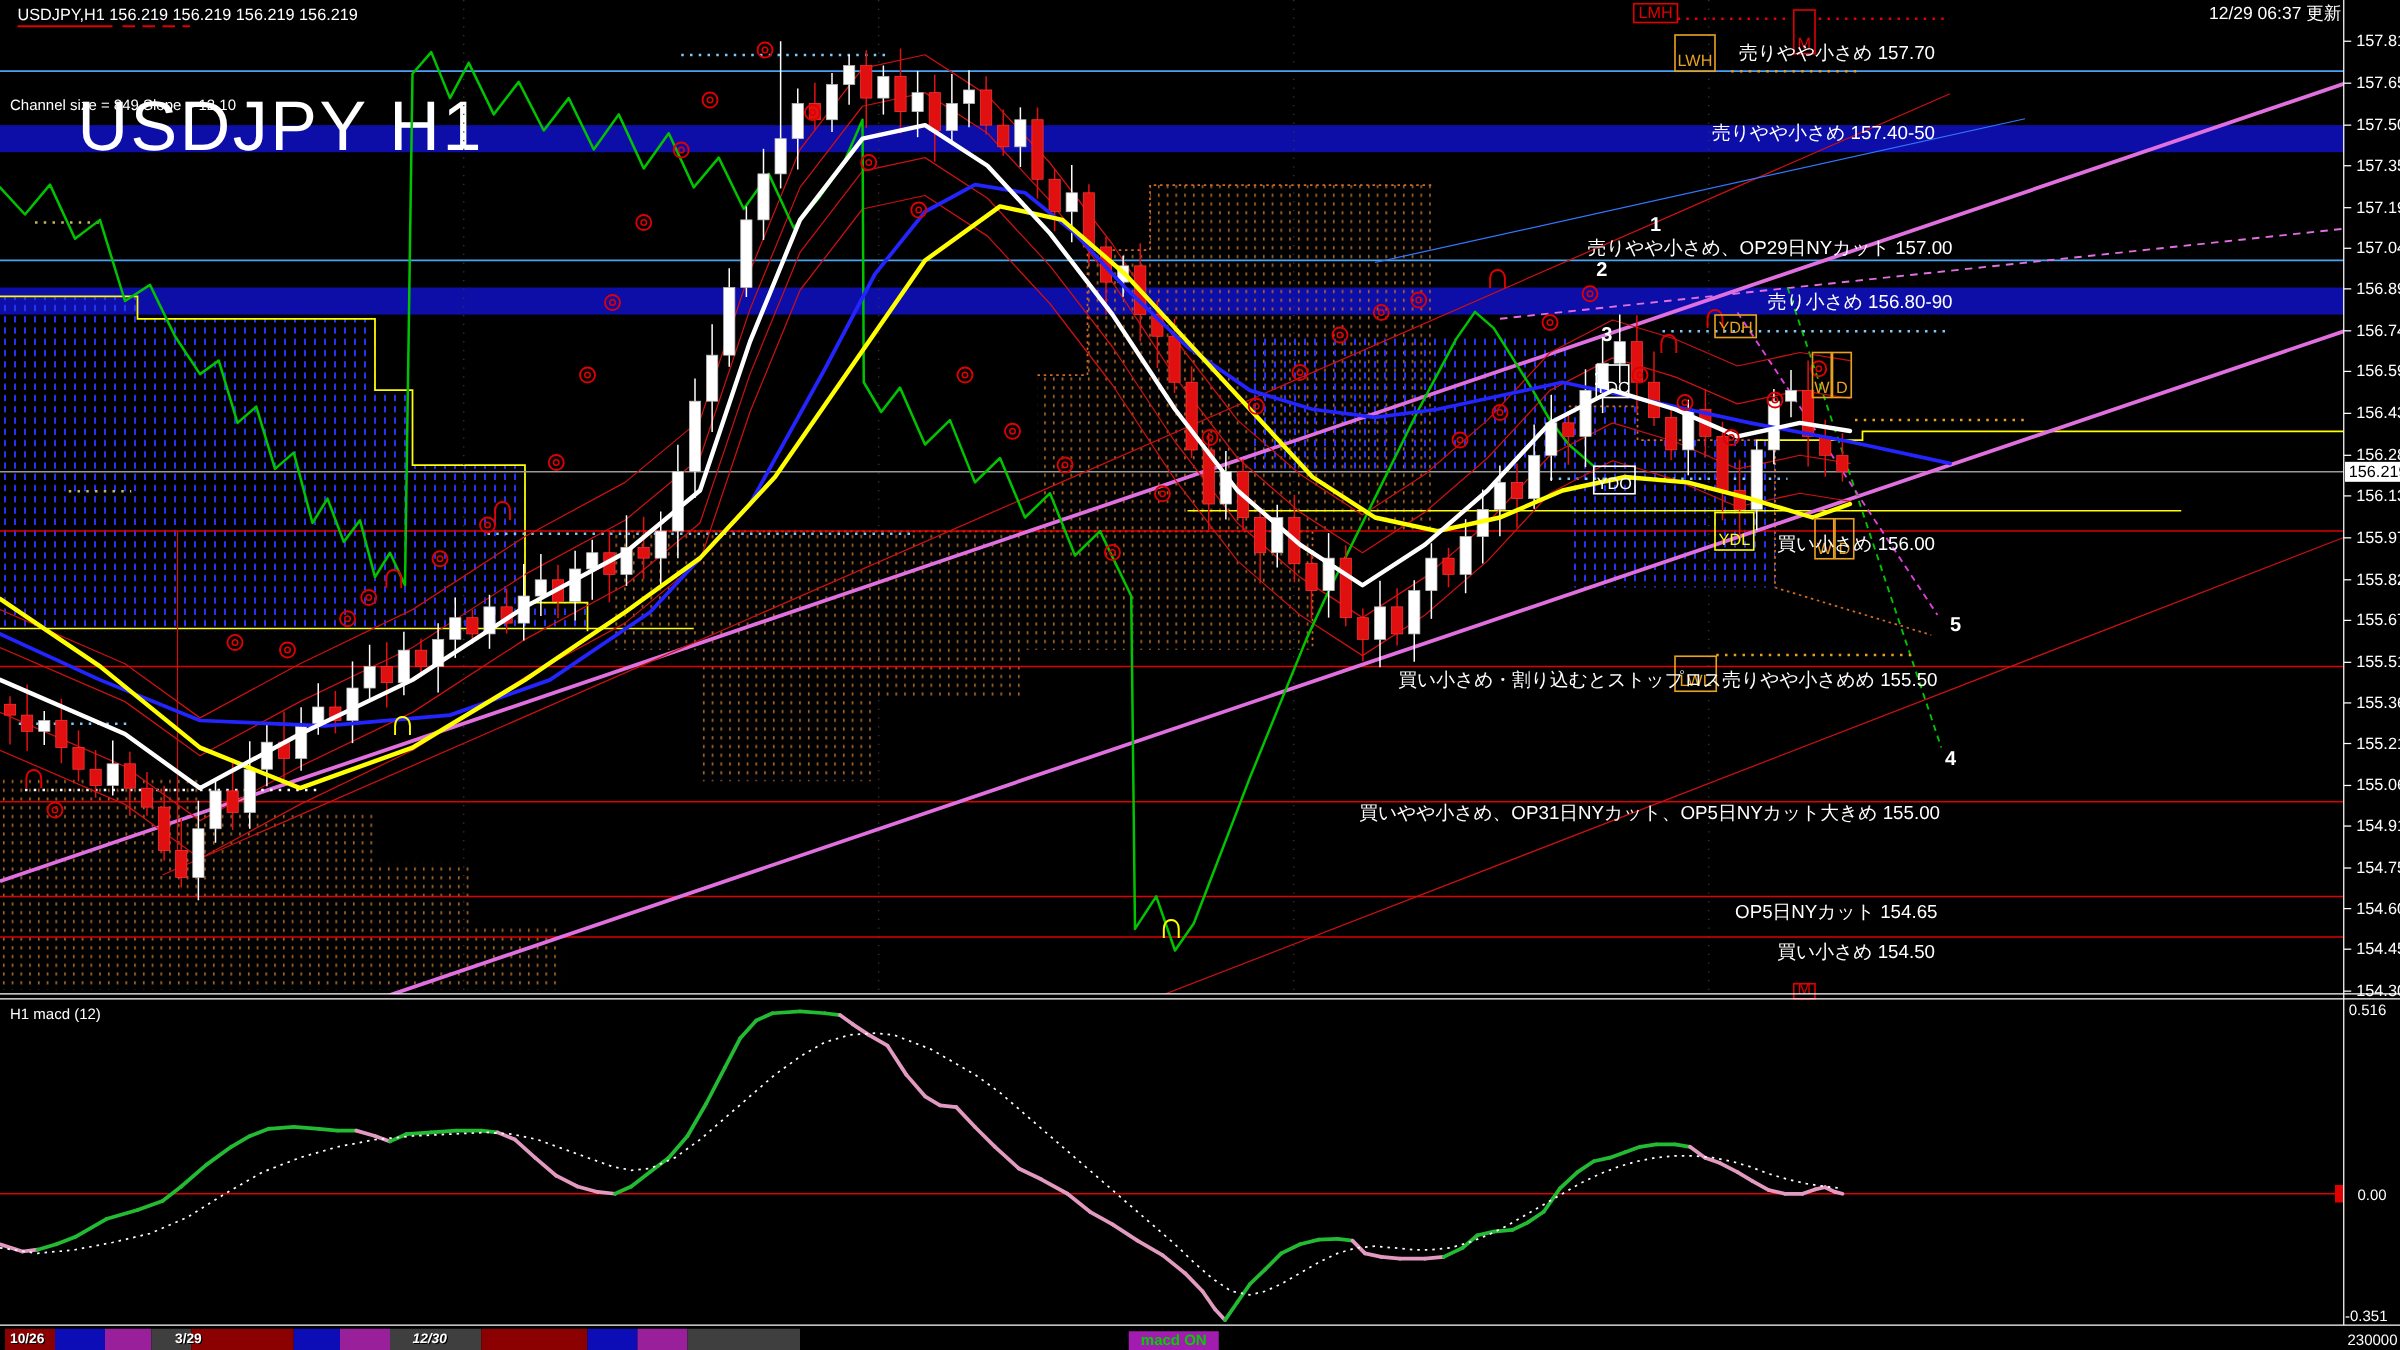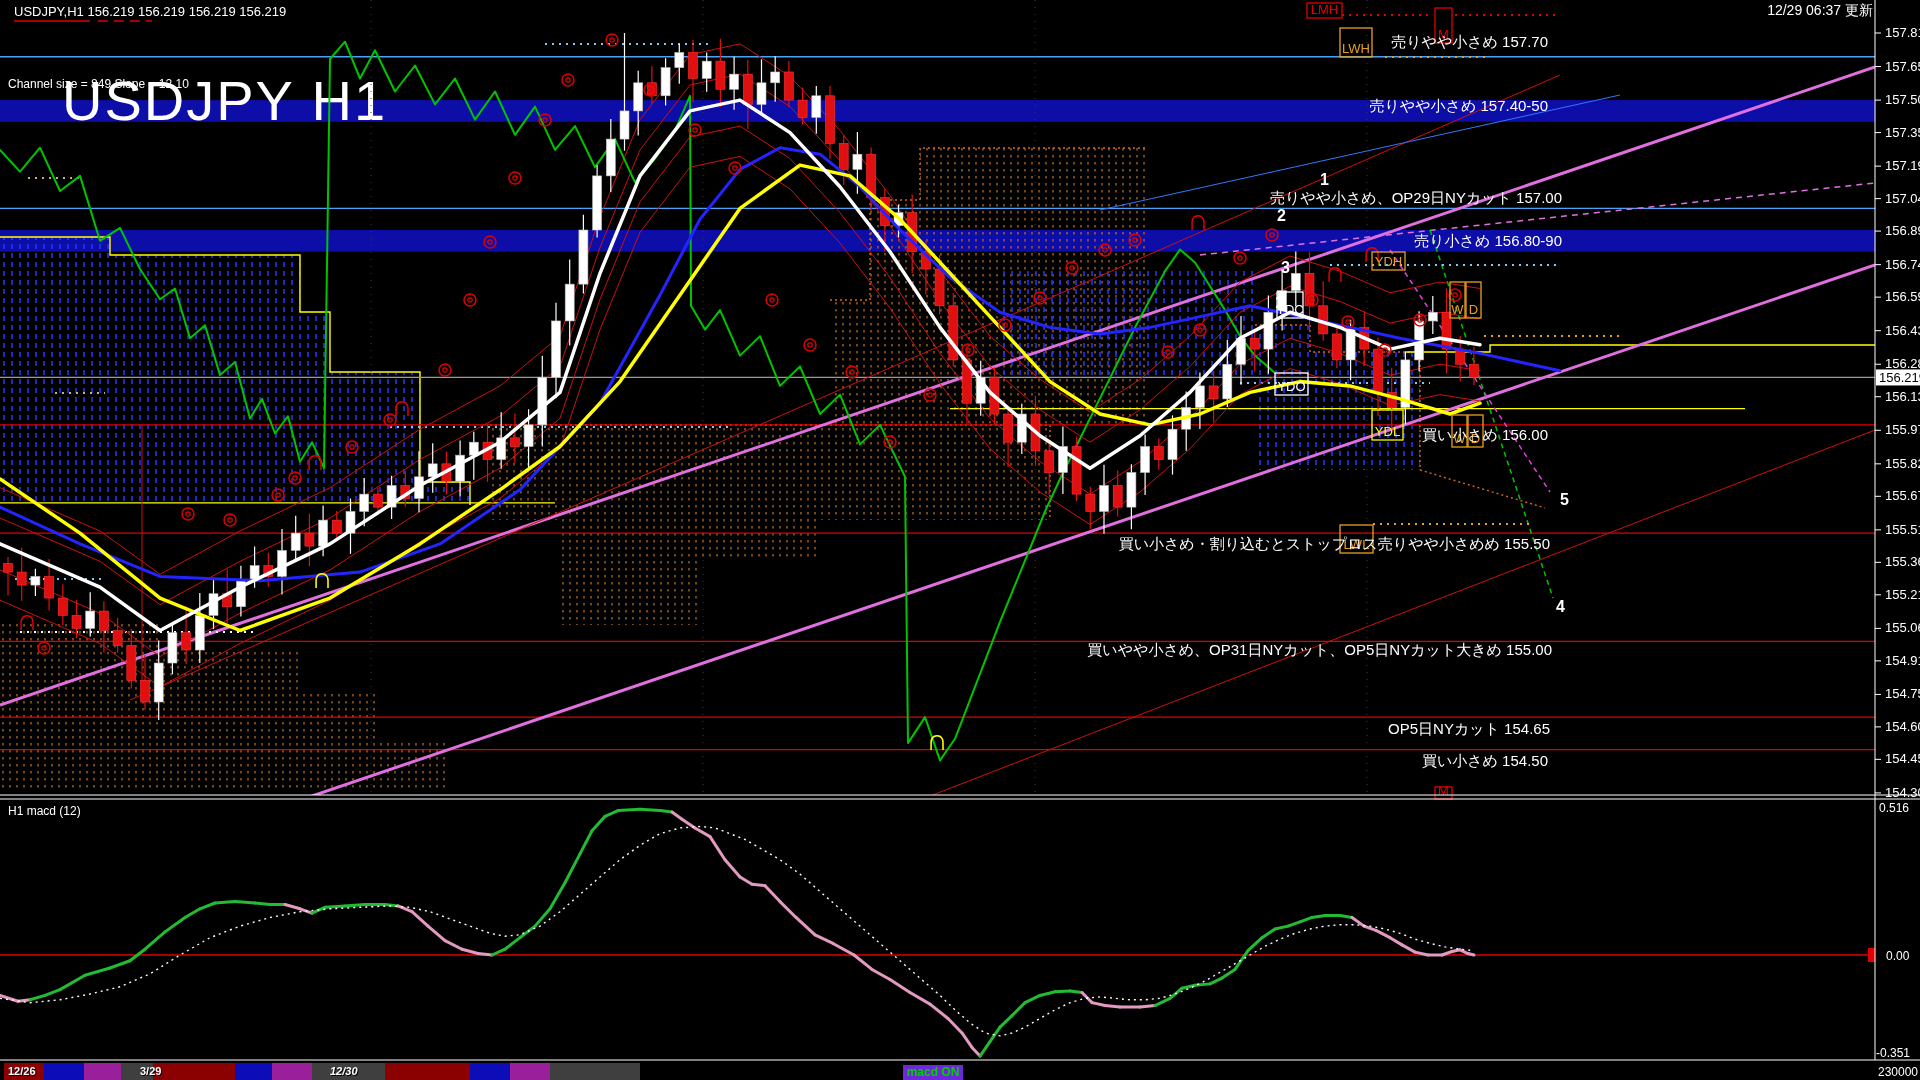--- a/index.html
+++ b/index.html
@@ -1,19 +1,19 @@
 <!DOCTYPE html>
 <html><head>
 <meta charset="utf-8">
 <style>
   html,body{margin:0;padding:0;background:#000;}
   #screen{position:relative;width:1920px;height:1080px;background:#000;overflow:hidden;
           font-family:"Liberation Sans",sans-serif;}
   svg text{font-family:"Liberation Sans","DejaVu Sans",sans-serif;}
-  #macd-chip{position:absolute;left:903px;top:1065px;width:60px;height:15px;background:#6d28d9;
+  #macd-chip{position:absolute;left:903px;top:1065px;width:72px;height:15px;background:#a21caf;
              color:#00d000;font:bold 12px "Liberation Sans",sans-serif;text-align:center;line-height:15px;cursor:pointer;}
   #strip{position:absolute;left:0;top:1063px;width:1875px;height:17px;background:#000;}
   .seg{position:absolute;top:0;height:17px;}
   .seglab{position:absolute;top:2px;color:#fff;font:bold 11px "Liberation Sans",sans-serif;text-shadow:1px 1px 0 #000;}
 </style>
 </head>
 <body>
 
 <div id="screen">
   <svg id="chart" width="1920" height="1080" viewBox="0 0 1920 1080">
@@ -629,18 +629,18 @@
       <div class="seg" style="left: 84px; width: 37px; background: rgb(154, 31, 154);"></div>
       <div class="seg" style="left: 121px; width: 32px; background: rgb(63, 63, 63);"></div>
       <div class="seg" style="left: 153px; width: 82px; background: rgb(139, 0, 0);"></div>
       <div class="seg" style="left: 235px; width: 37px; background: rgb(13, 13, 184);"></div>
       <div class="seg" style="left: 272px; width: 40px; background: rgb(154, 31, 154);"></div>
       <div class="seg" style="left: 312px; width: 73px; background: rgb(63, 63, 63);"></div>
       <div class="seg" style="left: 385px; width: 85px; background: rgb(139, 0, 0);"></div>
       <div class="seg" style="left: 470px; width: 40px; background: rgb(13, 13, 184);"></div>
       <div class="seg" style="left: 510px; width: 40px; background: rgb(154, 31, 154);"></div>
       <div class="seg" style="left: 550px; width: 90px; background: rgb(63, 63, 63);"></div>
-      <div class="seglab" style="left: 8px;">12/26</div>
+      <div class="seglab" style="left: 8px;">10/26</div>
       <div class="seglab" style="left: 140px;">3/29</div>
       <div class="seglab" style="left: 330px; font-style: italic;">12/30</div>
     </div>
   <div id="macd-chip">macd ON</div>
 </div>
 
 </body></html>

